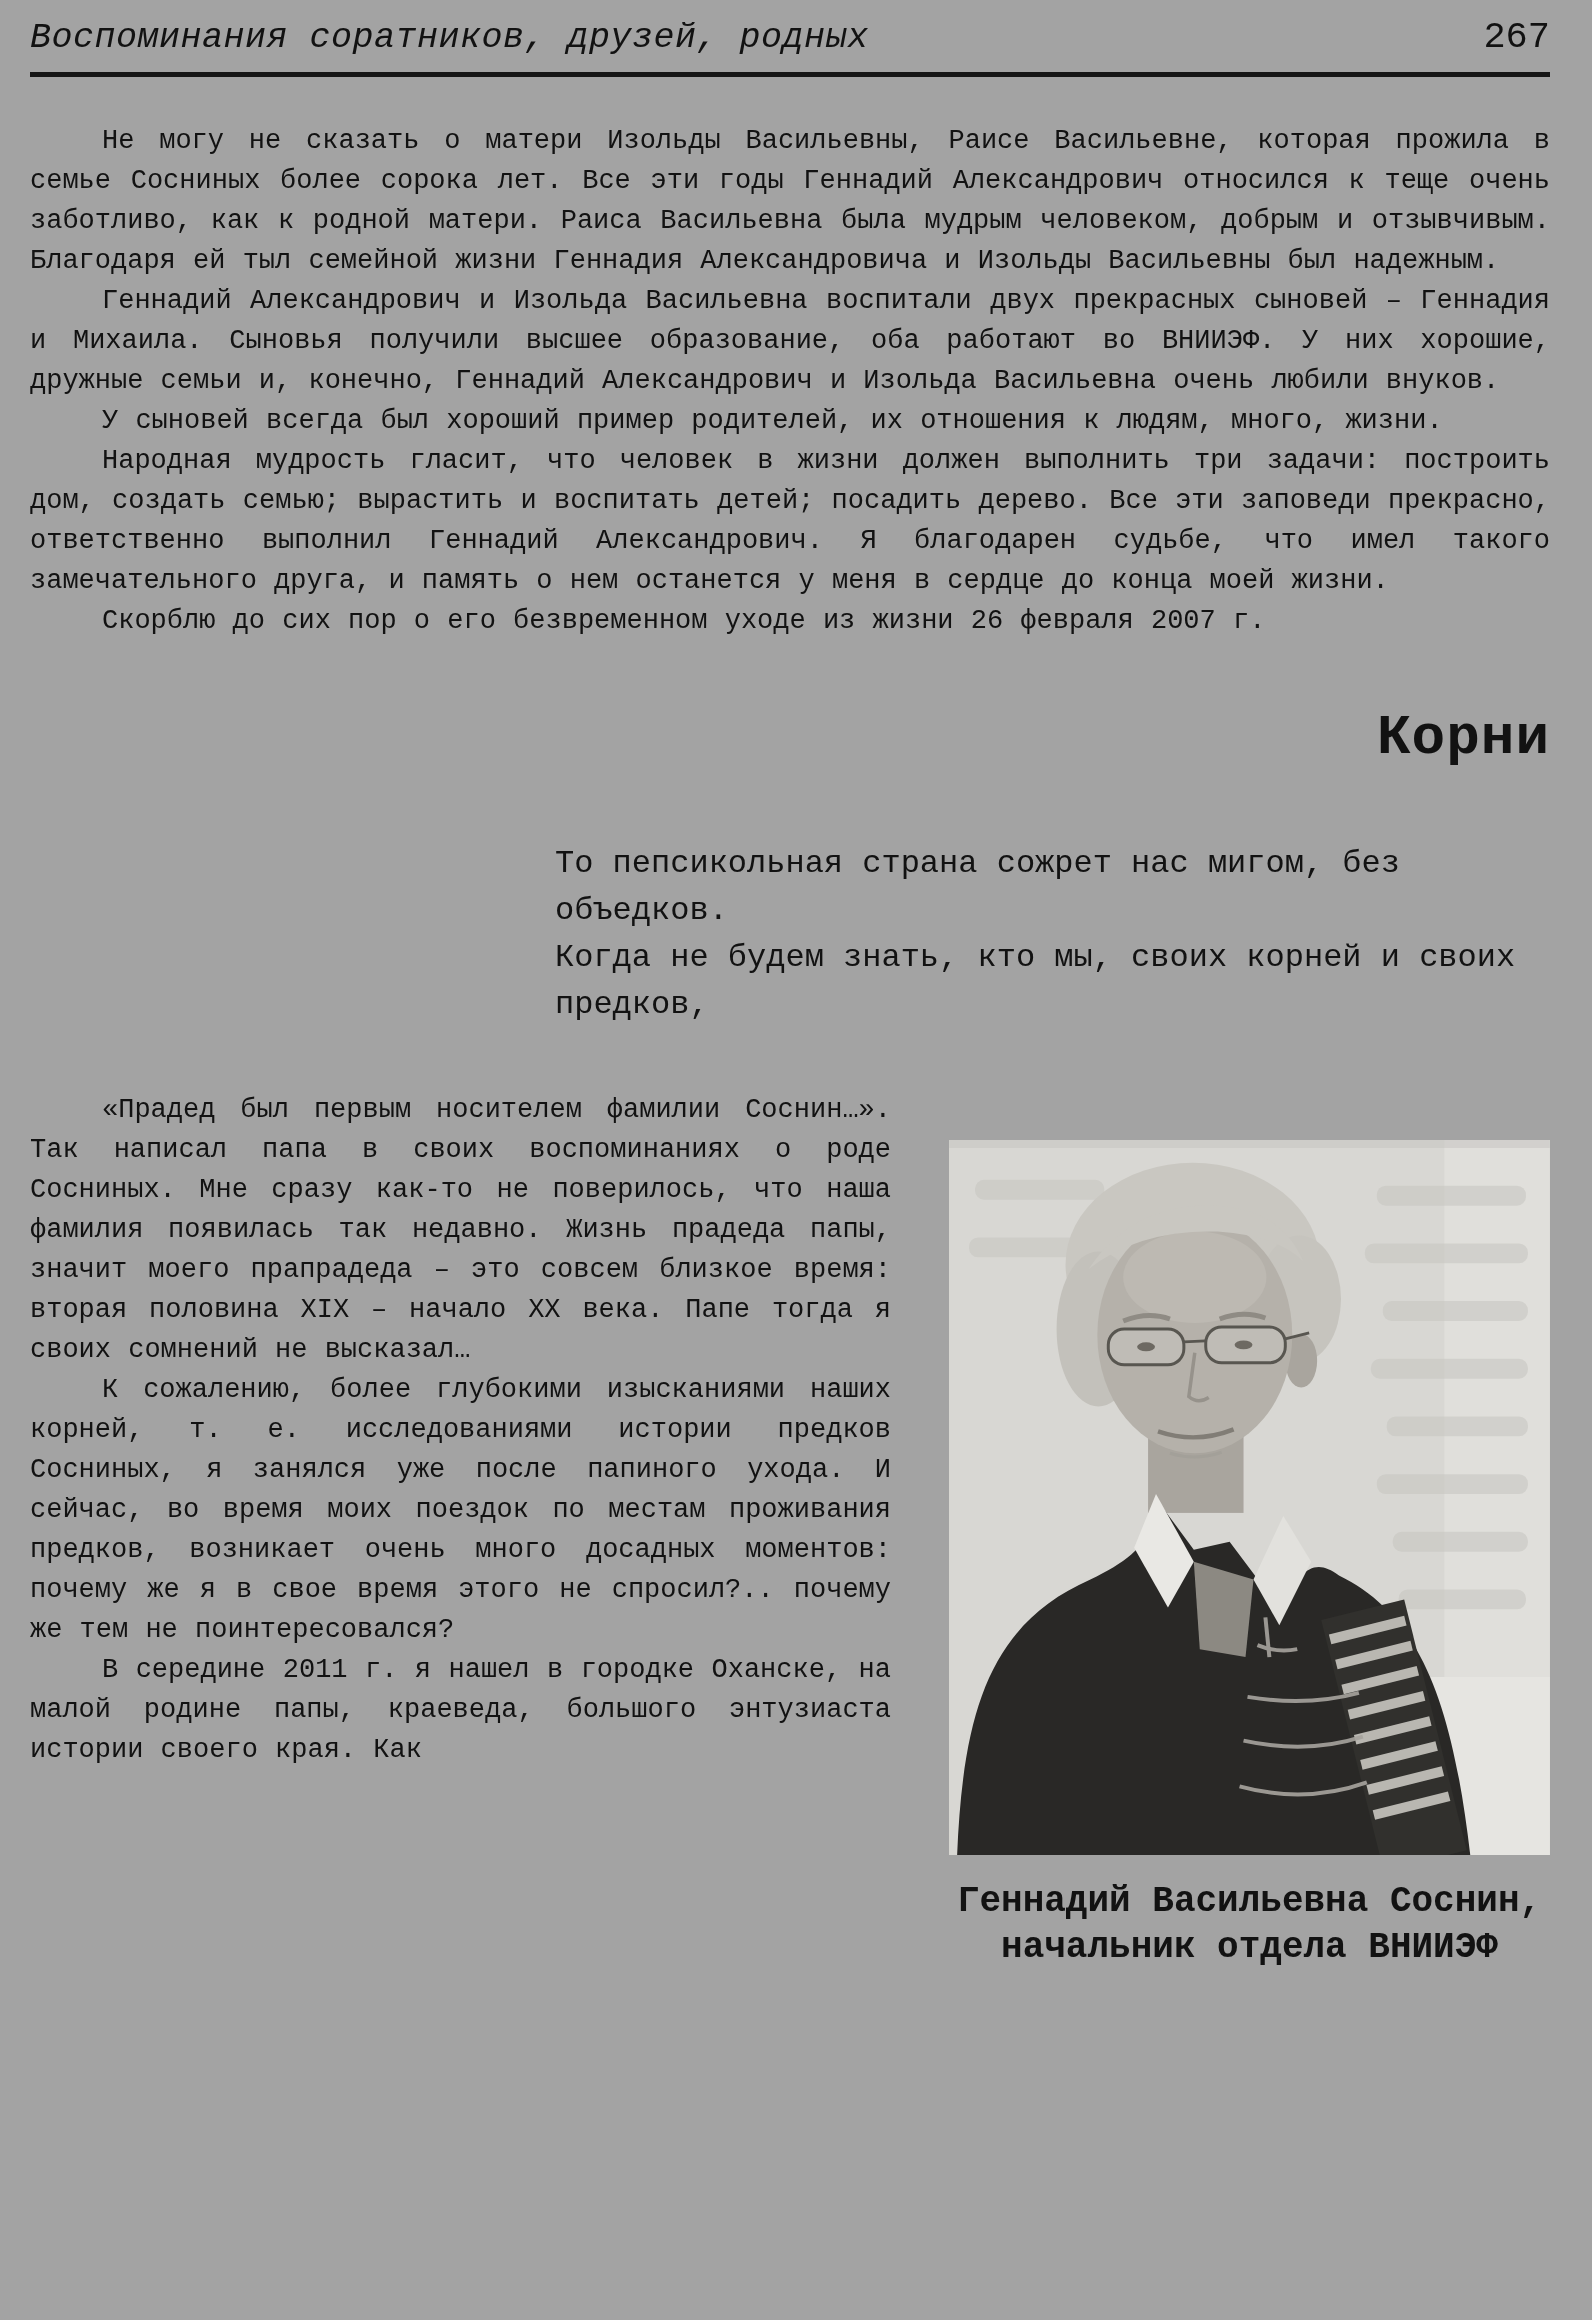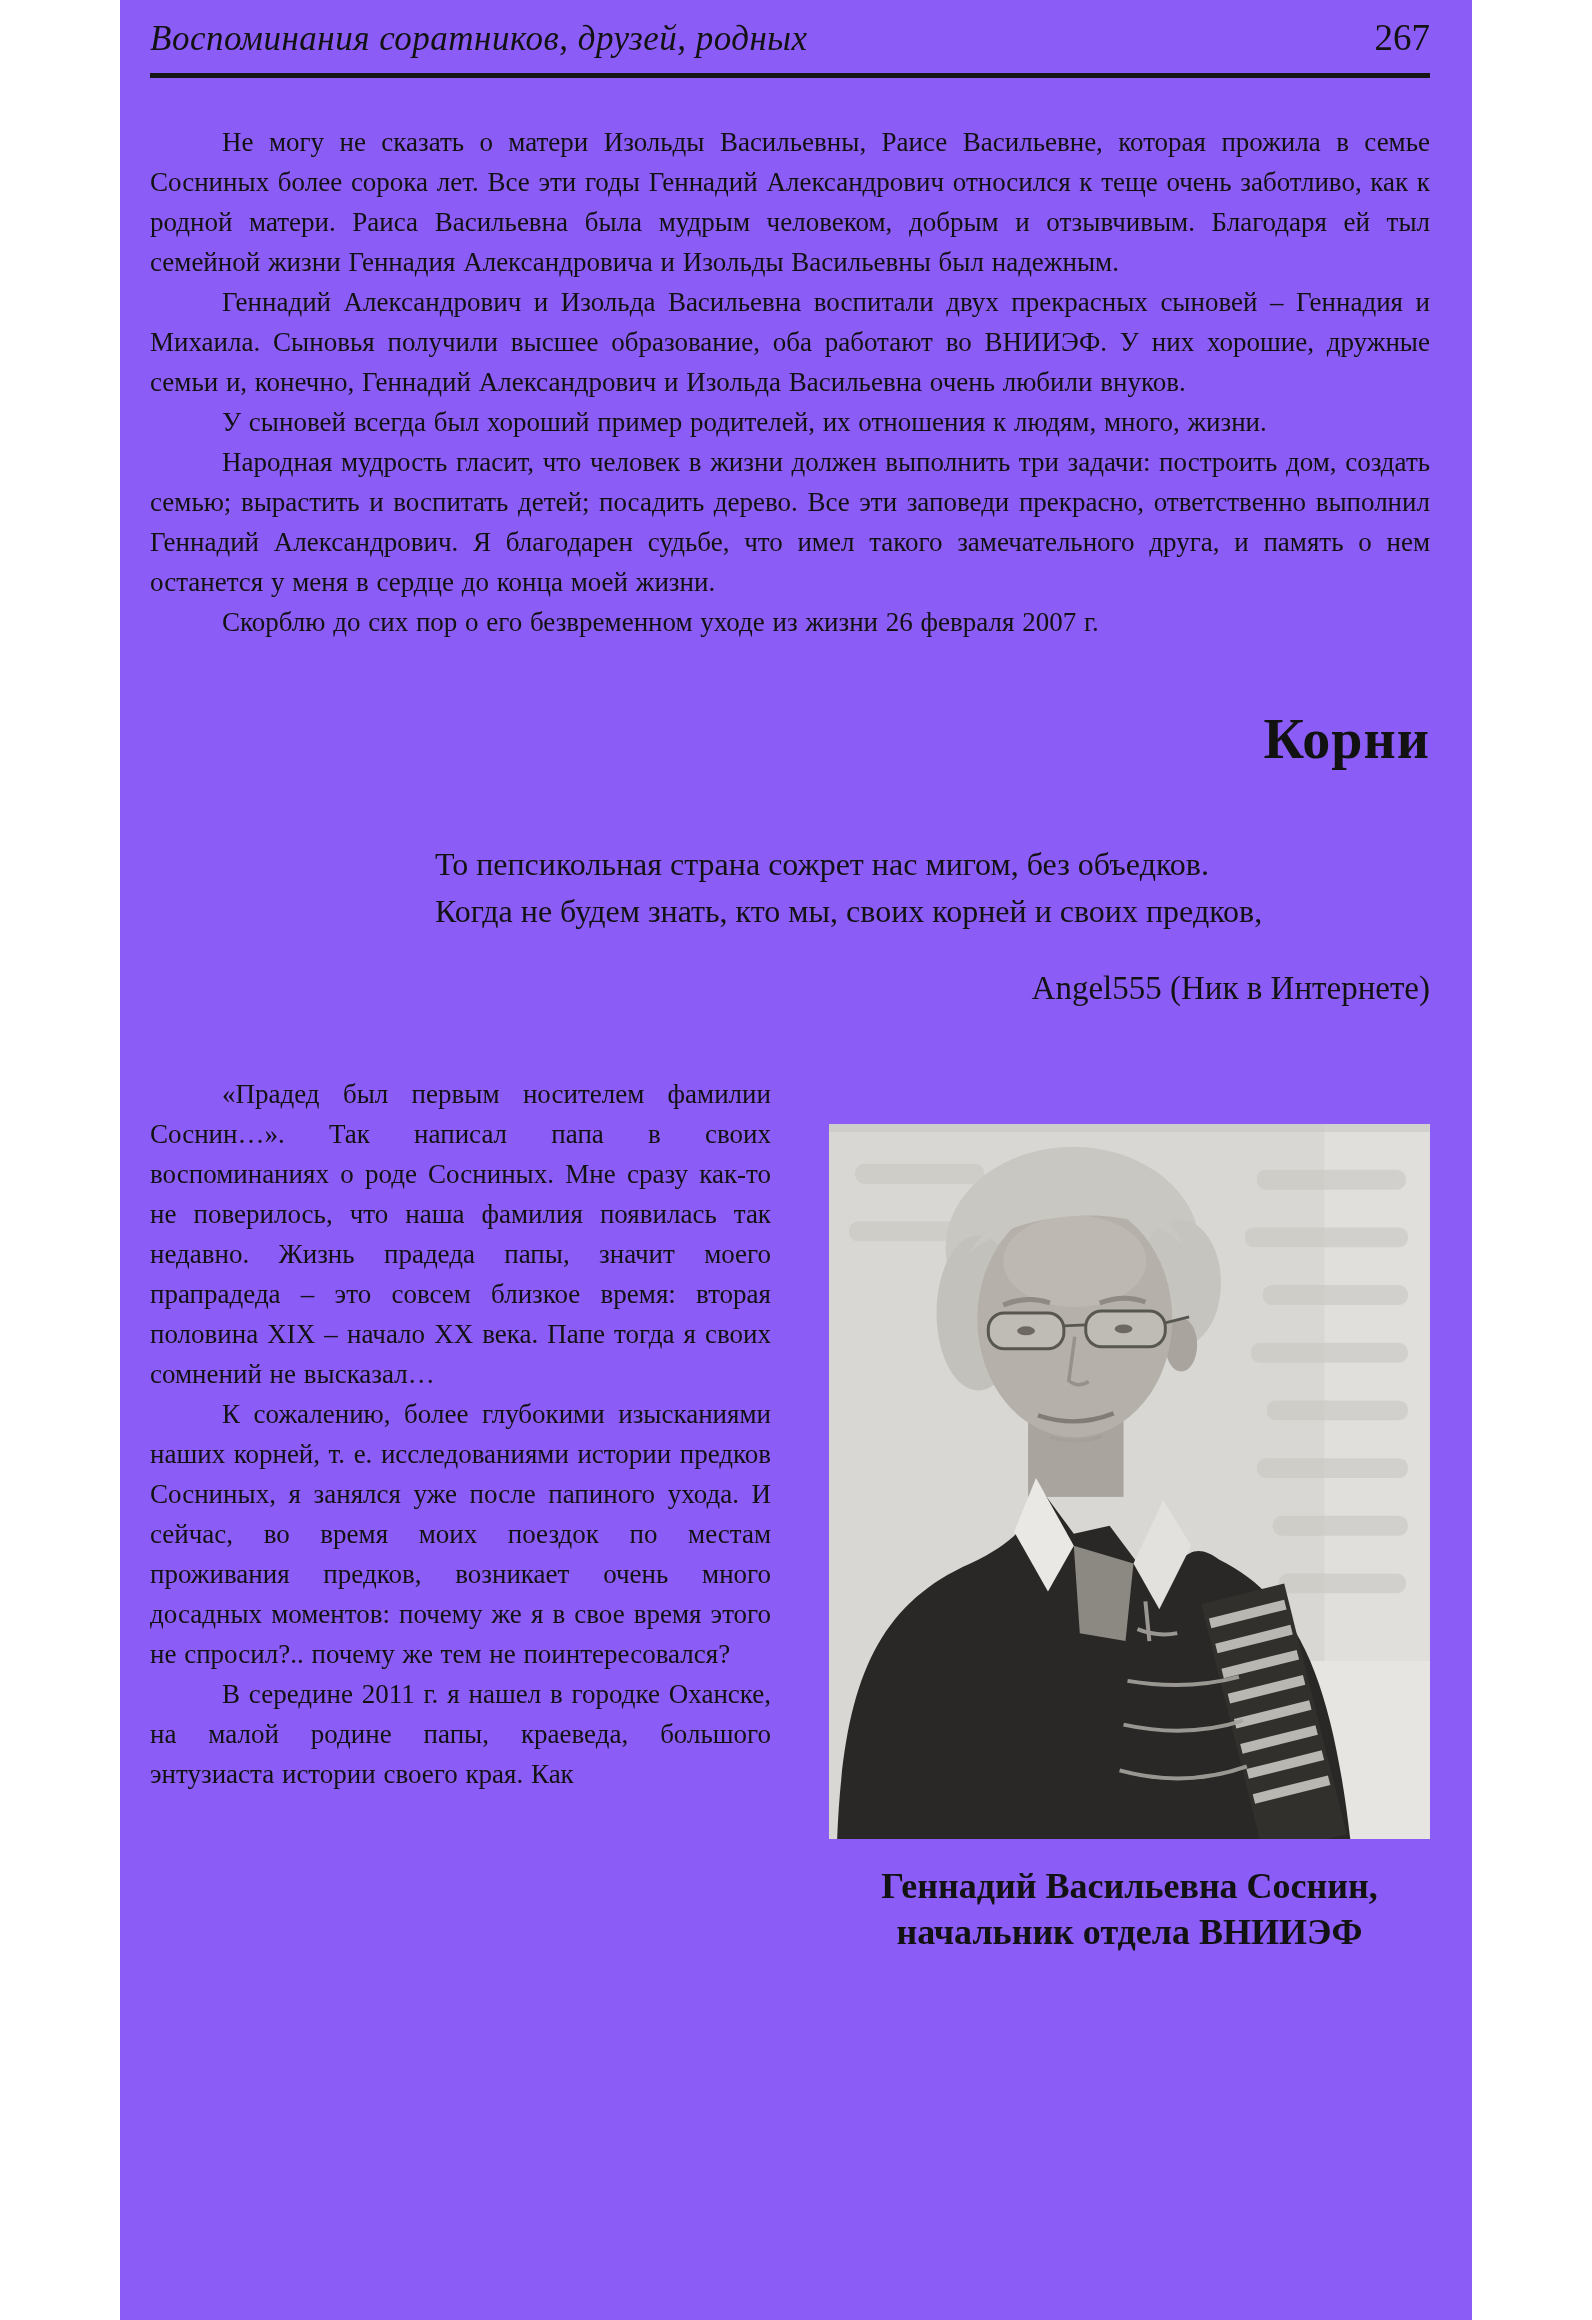--- a/index.html
+++ b/index.html
@@ -1,23 +1,23 @@
 <!DOCTYPE html>
 <html><head>
 <meta charset="utf-8">
 <style>
   html, body { margin: 0; padding: 0; background: #ffffff; }
   .page {
     position: relative;
-    width: 1352px;
+    width: 1592px;
     height: 2320px;
     margin: 0 auto;
-    background: #8b5cf6;
+    background: #a3a3a3;
     color: #121212;
-    font-family: Liberation Serif, serif;
+    font-family: Liberation Mono, monospace;
     box-sizing: border-box;
     padding: 0 42px 0 30px;
     overflow: hidden;
   }
   header.page-header {
     display: flex;
     justify-content: space-between;
     align-items: flex-end;
     padding-top: 16px;
     padding-bottom: 14px;
@@ -103,21 +103,20 @@
     <p class="body">Геннадий Александрович и Изольда Васильевна воспитали двух прекрасных сыновей – Геннадия и Михаила. Сыновья получили высшее образование, оба работают во ВНИИЭФ. У них хорошие, дружные семьи и, конечно, Геннадий Александрович и Изольда Васильевна очень любили внуков.</p>
     <p class="body">У сыновей всегда был хороший пример родителей, их отношения к людям, много, жизни.</p>
     <p class="body">Народная мудрость гласит, что человек в жизни должен выполнить три задачи: построить дом, создать семью; вырастить и воспитать детей; посадить дерево. Все эти заповеди прекрасно, ответственно выполнил Геннадий Александрович. Я благодарен судьбе, что имел такого замечательного друга, и память о нем останется у меня в сердце до конца моей жизни.</p>
     <p class="body">Скорблю до сих пор о его безвременном уходе из жизни 26 февраля 2007 г.</p>
 
     <h2 class="section-title">Корни</h2>
 
     <div class="epigraph">
       <div class="epigraph-line">То пепсикольная страна сожрет нас мигом, без объедков.</div>
       <div class="epigraph-line">Когда не будем знать, кто мы, своих корней и своих предков,</div>
-      <div class="epigraph-attribution">Angel555 (Ник в Интернете)</div>
     </div>
 
     <div class="wrap-section">
 
       <figure class="photo-figure">
         <div class="photo-frame">
 
           <svg width="601" height="715" viewBox="0 0 604 719" xmlns="http://www.w3.org/2000/svg">
             <rect x="0" y="0" width="604" height="719" fill="#d8d7d3"></rect>
             <rect x="498" y="0" width="106" height="719" fill="#e0dfdb"></rect>

